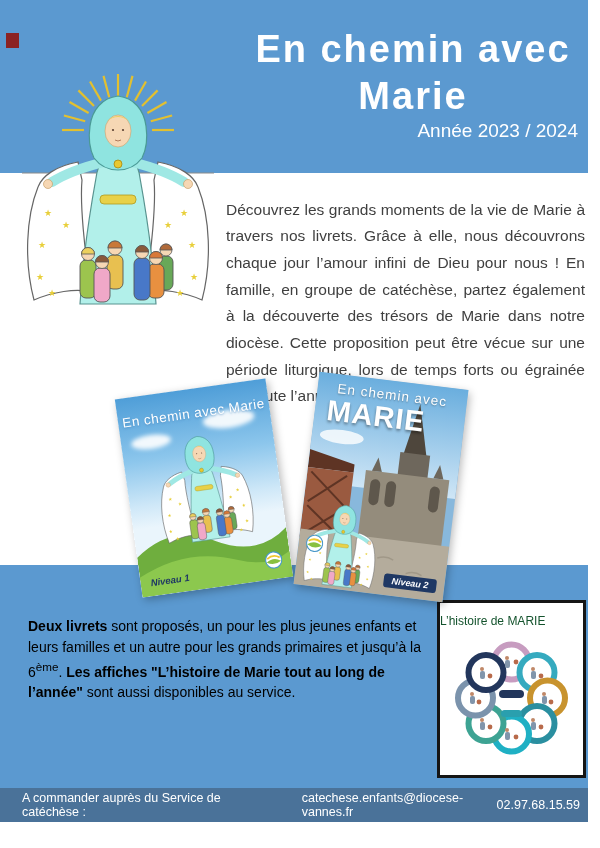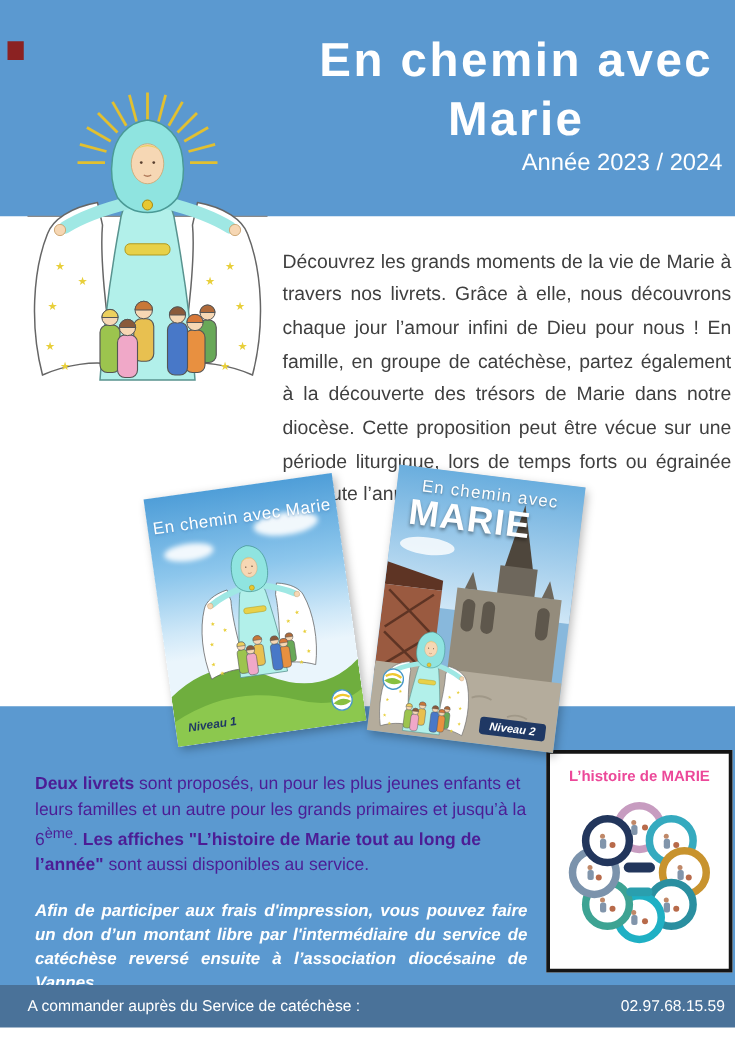--- a/index.html
+++ b/index.html
@@ -39,29 +39,29 @@
   .card2-title1{position:absolute;top:7px;left:0;width:100%;text-align:center;color:#fff;
                 font-size:13.5px;letter-spacing:1px;text-shadow:0 1px 2px rgba(0,0,0,.35);}
   .card2-title2{position:absolute;top:21px;left:12px;color:#fff;font-size:29px;font-weight:bold;
                 letter-spacing:1px;text-shadow:0 2px 3px rgba(0,0,0,.4);}
   .card2-mary{position:absolute;left:4px;top:128px;}
   .level2-badge{position:absolute;right:8px;bottom:8px;background:#1f3864;color:#fff;
                 font-weight:bold;font-style:italic;font-size:9px;padding:2px 8px;border-radius:3px;}
 
   
   .bottom-section{position:absolute;left:0;top:565px;width:600px;height:223px;background:#5b99d0;z-index:1;}
-  .info-par1{position:absolute;left:28px;top:37px;width:394px;color:#4c1d95;font-size:14px;line-height:20.5px;}
+  .info-par1{position:absolute;left:28px;top:37px;width:394px;color:#000000;font-size:14px;line-height:20.5px;}
   .info-par1 b{font-weight:bold;}
   .info-par2{position:absolute;left:28px;top:140px;width:394px;color:#fff;font-size:13.5px;
              line-height:19px;font-weight:bold;font-style:italic;text-align:justify;}
 
   
   .poster{position:absolute;left:437px;top:35px;width:143px;height:172px;background:#fff;
           border:3px solid #151515;z-index:2;}
-  .poster-title{margin-top:11px;text-align:center;color:#ec4899;font-weight:bold;font-size:12px;}
+  .poster-title{margin-top:11px;text-align:left;color:#14532d;font-weight:normal;font-size:12px;}
   .poster-flower{display:block;margin:4px auto 0 auto;}
 
   
   .footer{position:absolute;left:0;top:788px;width:600px;height:34px;background:#4a7299;
           display:flex;align-items:center;box-sizing:border-box;padding:0 20px 0 22px;
           color:#fff;font-size:12.5px;z-index:4;}
   .footer .order-label{margin-right:36px;}
   .footer .phone{margin-left:auto;}
 </style>
 </head>
@@ -221,21 +221,20 @@
       <use href="#maryFig"></use>
     </svg>
     <svg class="cover-logo" viewBox="0 0 20 20">
         <use href="#coverLogo"></use>
       </svg>
     <div class="level2-badge">Niveau 2</div>
   </div>
 
   <div class="bottom-section">
     <p class="info-par1"><b>Deux livrets</b><span> sont proposés, un pour les plus jeunes enfants et leurs familles et un autre pour les grands primaires et jusqu’à la 6</span><sup>ème</sup><span>.  </span><b>Les affiches  "L’histoire de Marie tout au long de l’année"</b><span> sont aussi disponibles au service.</span></p>
-    <p class="info-par2">Afin de participer aux frais d'impression, vous pouvez faire un don d’un montant libre par l'intermédiaire du service de catéchèse reversé ensuite à l’association diocésaine de Vannes.</p>
 
     <div class="poster">
       <div class="poster-title">L’histoire de MARIE</div>
       <svg class="poster-flower" width="137" height="132">
         <g fill="#ffffff" stroke-width="6">
           <circle cx="68.5" cy="30" r="17.5" stroke="#c79cc0"></circle>
           <circle cx="94" cy="40.5" r="17.5" stroke="#35aabf"></circle>
           <circle cx="104.5" cy="66" r="17.5" stroke="#c8932e"></circle>
           <circle cx="94" cy="91.5" r="17.5" stroke="#2a8fa0"></circle>
           <circle cx="68.5" cy="102" r="17.5" stroke="#1fb0c4"></circle>
@@ -276,16 +275,17 @@
             </g>
         </g>
         <rect x="56" y="58" width="25" height="8" rx="4" fill="#22365c"></rect>
         <rect x="58" y="78" width="21" height="7" rx="3.5" fill="#2a9fae"></rect>
       </svg>
     </div>
   </div>
 
   <div class="footer">
     <span class="order-label">A commander auprès du Service de catéchèse :</span>
+    <span class="email">catechese.enfants@diocese-vannes.fr</span>
     <span class="phone">02.97.68.15.59</span>
   </div>
 
 </div>
 
 </body></html>

